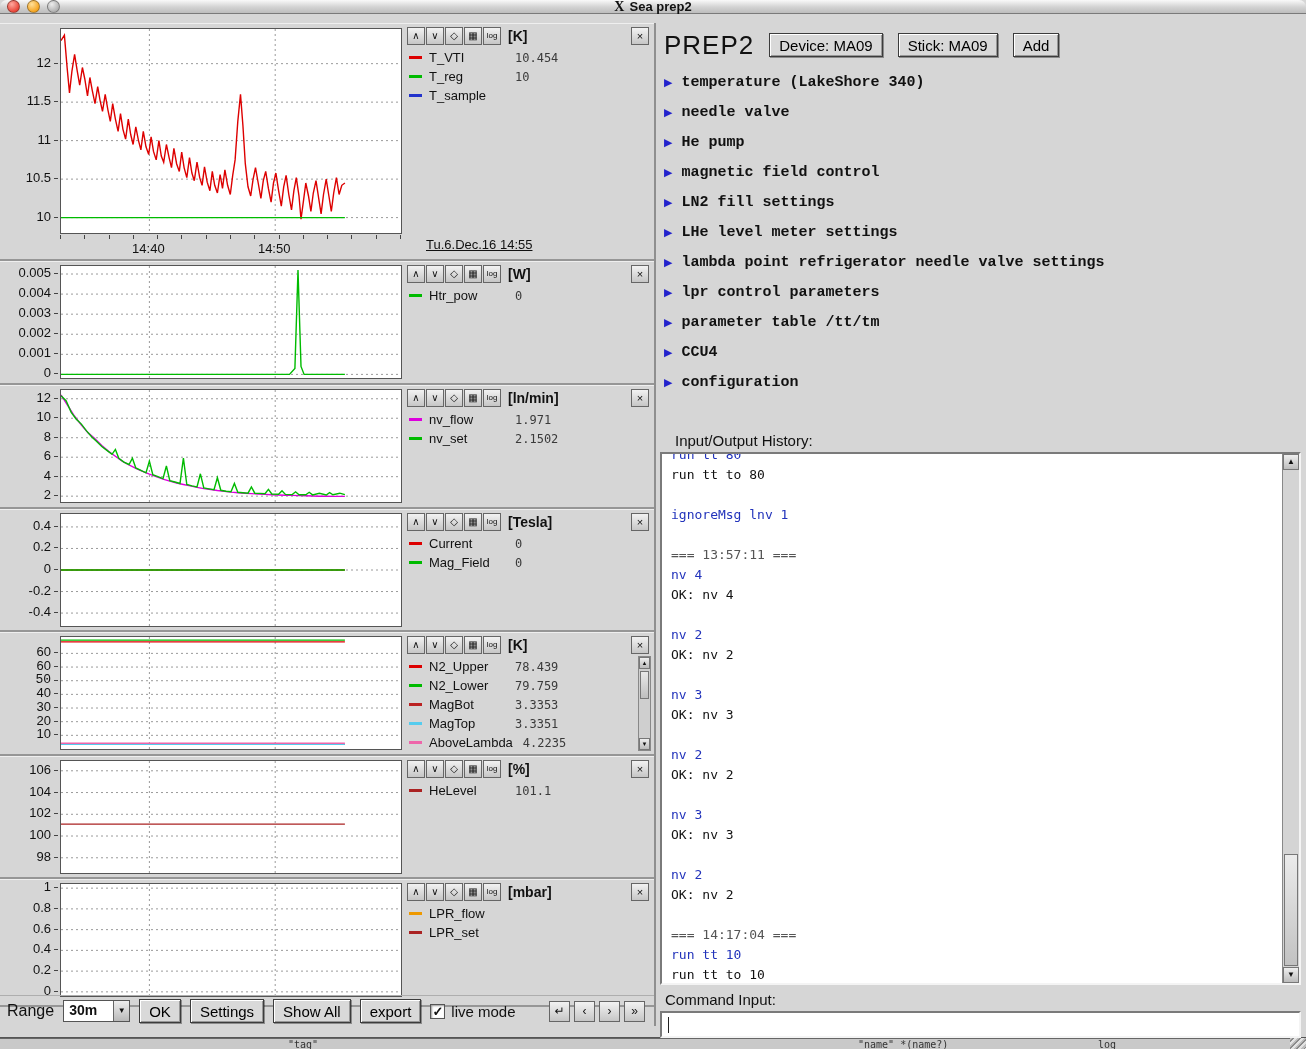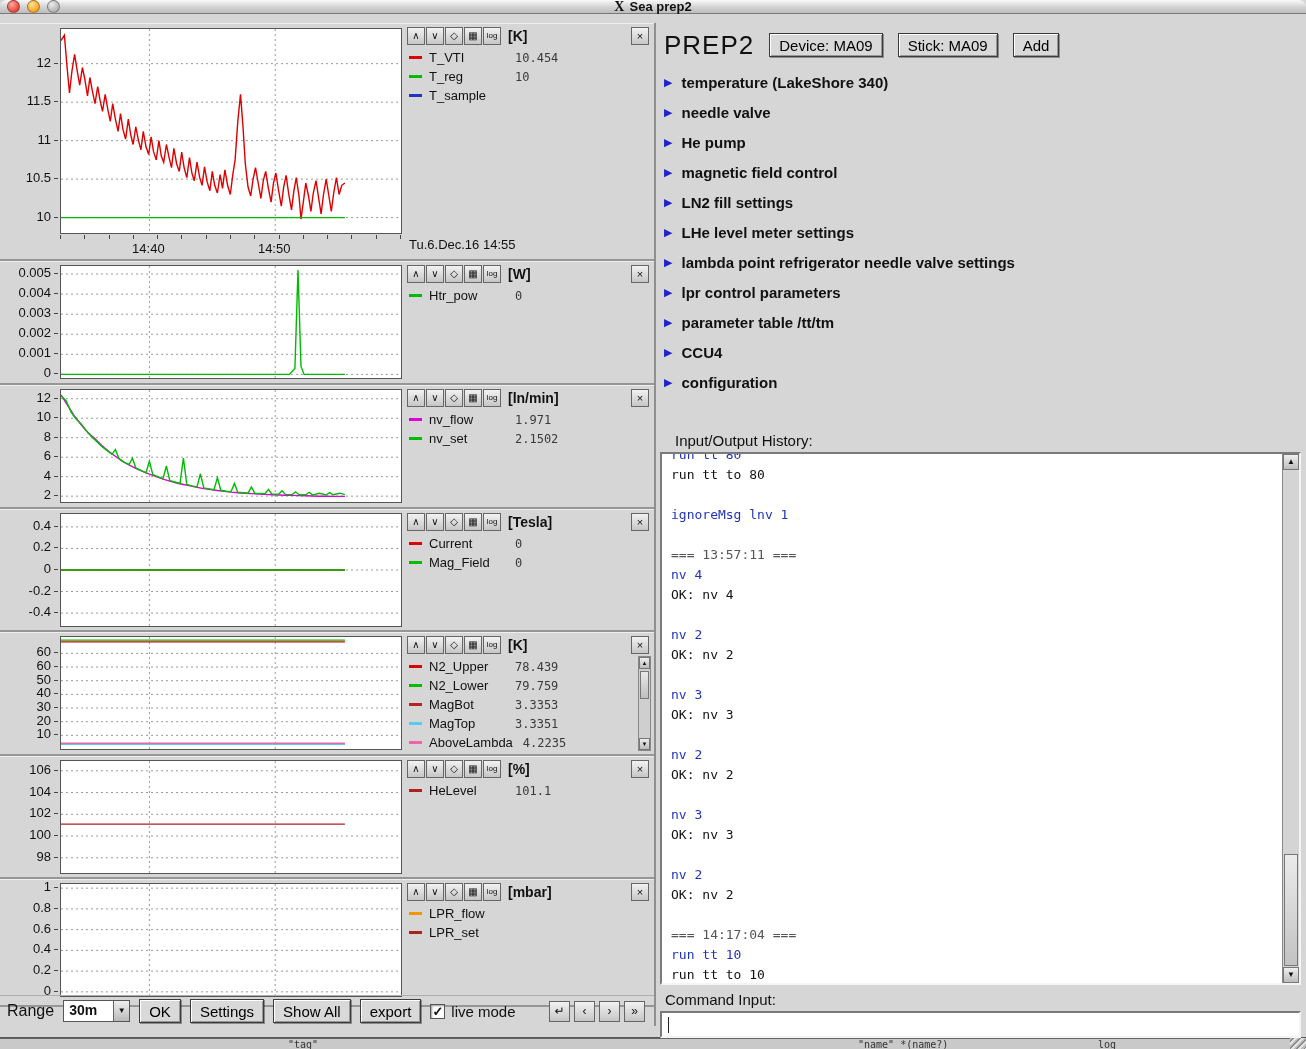--- a/index.html
+++ b/index.html
@@ -30,21 +30,21 @@
 .ltoolbar{position:absolute;top:3px;left:3px;right:3px;height:19px;display:flex;align-items:center;gap:1px;}
 .tbtn{width:18px;height:18px;flex:none;font-size:10px;line-height:16px;text-align:center;background:linear-gradient(#f2f2f2,#c6c6c6);border:1px solid #666;color:#111;cursor:default;padding:0;font-family:"Liberation Sans",sans-serif;}
 .tbtn.log{font-size:8px;}
 .unit{font-weight:bold;font-size:14px;margin-left:6px;white-space:nowrap;}
 .closebtn{margin-left:auto;font-size:11px;}
 .legend-items{position:absolute;top:25px;left:5px;right:17px;}
 .lrow{display:flex;align-items:center;height:19px;font-size:13px;white-space:nowrap;}
 .swatch{width:13px;height:3px;margin-right:7px;flex:none;}
 .lname{min-width:76px;}
 .lval{font-family:"DejaVu Sans Mono",monospace;font-size:12px;color:#3a3a3a;margin-left:10px;}
-.timestamp{position:absolute;left:5px;bottom:7px;font-size:13px;}
+.timestamp{position:absolute;left:22px;bottom:7px;font-size:13px;text-decoration:underline;}
 .xaxis{position:absolute;left:0;right:0;height:22px;}
 .xlab{position:absolute;top:6px;font-size:13px;transform:translateX(-50%);}
 .xtickmark{position:absolute;top:0;width:1px;height:4px;background:#444;}
 .lscroll{position:absolute;top:24px;right:1px;bottom:3px;width:13px;background:#cfcfcf;border:1px solid #888;}
 .lsbtn{position:absolute;left:0;right:0;height:12px;font-size:6px;line-height:11px;text-align:center;background:linear-gradient(#eee,#bbb);border:1px solid #777;}
 .lsbtn.up{top:0;}.lsbtn.down{bottom:0;}
 .lsthumb{position:absolute;left:1px;right:1px;top:14px;height:28px;background:linear-gradient(#e9e9e9,#bfbfbf);border:1px solid #777;}
 
 .range-bar{position:absolute;left:0;right:0;bottom:0;height:31px;display:flex;align-items:center;gap:9px;padding:0 7px;border-top:1px solid #aeaeae;}
 .range-label{font-size:16px;}
@@ -56,21 +56,21 @@
 .cb-label{font-size:15px;margin-left:-3px;}
 .navgrp{margin-left:auto;display:flex;gap:4px;margin-right:2px;}
 .navgrp .tbtn{width:21px;height:21px;font-size:12px;line-height:19px;}
 
 .prep2{position:absolute;top:6px;left:8px;right:8px;}
 .prep2-head{display:flex;align-items:center;gap:15px;height:32px;}
 .prep2-title{font-size:26px;letter-spacing:1px;}
 .prep2-items{margin-top:6px;}
 .prep2-item{display:flex;align-items:center;height:30px;gap:9px;}
 .tri{color:#2222cc;font-size:11px;flex:none;}
-.prep2-item-label{font-weight:bold;font-size:15px;}
+.prep2-item-label{font-weight:bold;font-size:15px;font-family:Liberation Mono, monospace;}
 
 .io-label{position:absolute;top:409px;left:19px;font-size:15px;}
 .console{position:absolute;top:429px;left:4px;right:5px;height:533px;background:#fff;border:2px solid;border-color:#7a7a7a #f4f4f4 #f4f4f4 #7a7a7a;overflow:hidden;}
 .console-inner{position:absolute;top:-9px;left:9px;right:22px;font-family:"DejaVu Sans Mono",monospace;font-size:13px;line-height:20px;white-space:pre;}
 .cline.cmd{color:#2233bb;}
 .cline.resp{color:#111;}
 .cline.dim{color:#555;}
 .vscroll{position:absolute;top:0;right:0;bottom:0;width:17px;background:#d4d4d4;border-left:1px solid #888;}
 .sbtn{position:absolute;left:0;right:0;height:16px;background:linear-gradient(#efefef,#bcbcbc);border:1px solid #777;font-size:8px;line-height:14px;text-align:center;}
 .sbtn.up{top:0;}.sbtn.down{bottom:0;}
@@ -327,21 +327,21 @@
             <div class="chart-panel" style="height: 124px;">
               <div class="yaxis">
                 <div class="ytlabel" style="top: 95.3415px;">10</div>
                 <div class="ymark" style="top: 102.341px;"></div>
                 <div class="ytlabel" style="top: 81.6829px;">20</div>
                 <div class="ymark" style="top: 88.6829px;"></div>
                 <div class="ytlabel" style="top: 68.0244px;">30</div>
                 <div class="ymark" style="top: 75.0244px;"></div>
                 <div class="ytlabel" style="top: 54.3659px;">40</div>
                 <div class="ymark" style="top: 61.3659px;"></div>
-                <div class="ytlabel" style="top: 40.7073px;">50</div>
+                <div class="ytlabel" style="top: 40.7073px; font-family: Liberation Mono, monospace;">50</div>
                 <div class="ymark" style="top: 47.7073px;"></div>
                 <div class="ytlabel" style="top: 27.0488px;">60</div>
                 <div class="ymark" style="top: 34.0488px;"></div>
                 <div class="ytlabel" style="top: 13.3902px;">60</div>
                 <div class="ymark" style="top: 20.3902px;"></div>
               </div>
               <div class="plot" style="top: 4px; height: 114px;">
                 <svg width="340" height="112">
                   <line x1="0" y1="98.34146341463415" x2="340" y2="98.34146341463415" stroke="#9a9a9a" stroke-width="1" stroke-dasharray="2,3"></line>
                   <line x1="0" y1="84.6829268292683" x2="340" y2="84.6829268292683" stroke="#9a9a9a" stroke-width="1" stroke-dasharray="2,3"></line>

